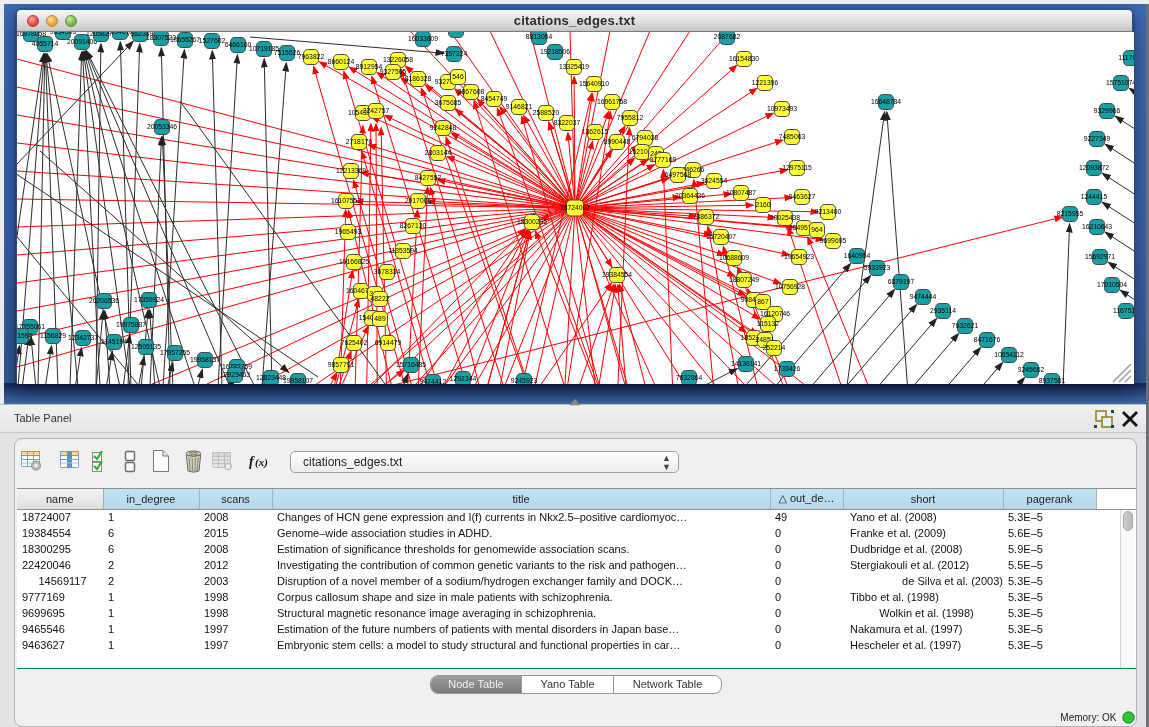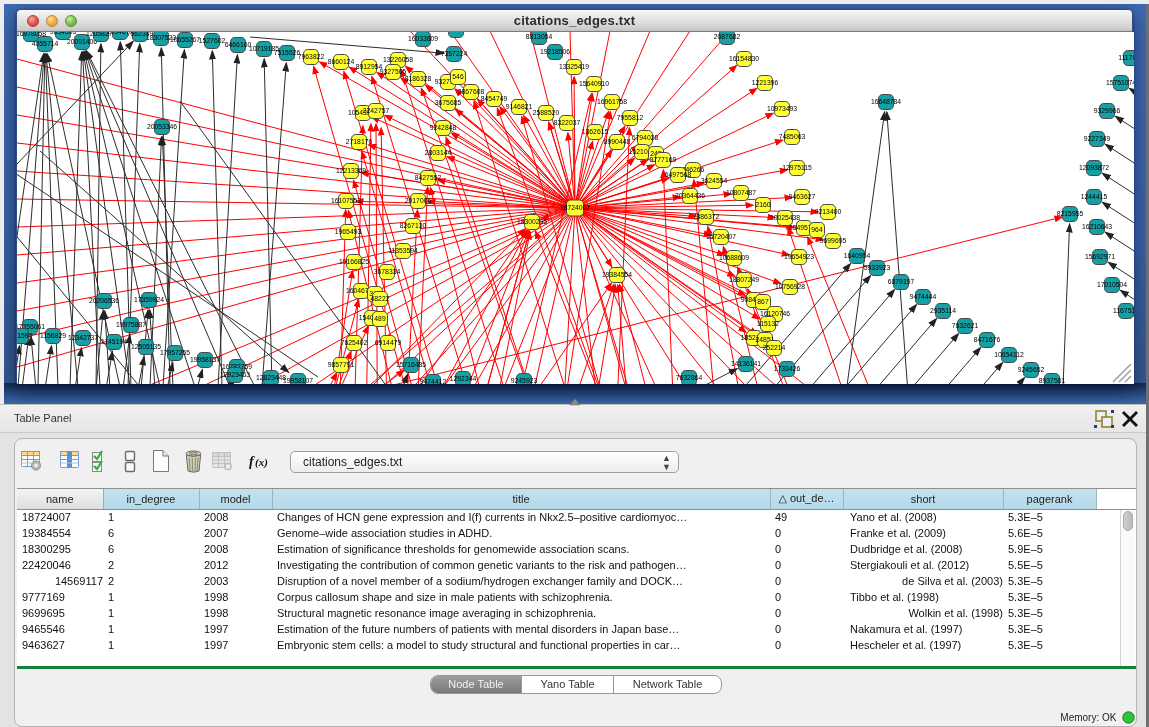--- a/index.html
+++ b/index.html
@@ -9,21 +9,21 @@
 #title {position:absolute;left:0;top:3px;width:100%;text-align:center;font-size:13px;font-weight:600;color:#2c2c2c;letter-spacing:.2px}
 .tl {position:absolute;top:5px;width:12px;height:12px;border-radius:50%;}
 #canvas {position:absolute;left:0;top:22px;width:1117px;height:352px;background:#fff;overflow:hidden}
 #panel {position:absolute;left:0;top:404px;width:1149px;height:323px;background:#e3e3e3}
 #phead {position:absolute;left:0;top:0;width:1149px;height:29px;background:linear-gradient(180deg,#f0f0f0,#e6e6e6);border-top:1px solid #bdbdbd;border-bottom:1px solid #c9c9c9}
 #phead span {position:absolute;left:14px;top:7px;font-size:11px;color:#333}
 #inner {position:absolute;left:14px;top:34px;width:1123px;height:289px;background:#f0f0f0;border:1px solid #b4b4b4;border-radius:8px}
 #toolbar {position:absolute;left:0;top:0;width:100%;height:44px}
 .dd {position:absolute;left:275px;top:12px;width:389px;height:22px;background:linear-gradient(180deg,#ffffff,#ededed);border:1px solid #9e9e9e;border-radius:5px;font-size:12px;color:#222;line-height:20px;padding-left:12px}
 .dd .arr {position:absolute;right:7px;top:2px;font-size:9px;color:#444;line-height:9px;text-align:center}
-#tablewrap {position:absolute;left:2px;top:49px;width:1119px;height:181px;background:#fff;border-top:1px solid #8f8f8f;border-bottom:3px solid #15803d;overflow:hidden}
+#tablewrap {position:absolute;left:2px;top:49px;width:1119px;height:181px;background:#fff;border-top:1px solid #8f8f8f;border-bottom:1px solid #15803d;overflow:hidden}
 table {border-collapse:collapse;table-layout:fixed;font-size:11px;color:#111}
 thead td {height:20px;background:linear-gradient(180deg,#c3e2ef,#b4d9e9);border-right:1px solid #9fb6bf;border-bottom:1px solid #8f8f8f;text-align:center;font-size:11px;color:#222;overflow:hidden;white-space:nowrap}
 thead td.first {background:linear-gradient(180deg,#f4f4f4,#dedede);border-right:1px solid #a9a9a9}
 tbody td {height:16px;padding:0 0 0 5px;overflow:hidden;white-space:nowrap}
 #vscroll {position:absolute;right:1px;top:21px;width:15px;height:160px;background:#fafafa;border-left:1px solid #d5d5d5}
 #vthumb {position:absolute;left:2px;top:1px;width:10px;height:20px;background:linear-gradient(90deg,#cfcfcf,#b8b8b8);border-radius:5px;border:1px solid #ababab}
 #tabs {position:absolute;left:415px;top:236px;height:19px;display:flex;border:1px solid #989898;border-radius:8px;overflow:hidden;background:#fff}
 .tab {font-size:11px;color:#333;line-height:17px;text-align:center}
 .tab.sel {background:linear-gradient(180deg,#9d9d9d,#787878);color:#f2f2f2}
 .tab + .tab {border-left:1px solid #989898}
@@ -656,42 +656,42 @@
           <text x="7" y="17" font-size="11" font-style="italic" font-weight="700" font-family="Liberation Serif,serif" fill="#111">(x)</text>
         </svg>
       </div>
     <div class="dd">citations_edges.txt<span class="arr">▲<br>▼</span></div>
     <div id="tablewrap">
       <table>
         <thead>
             <tr>
           <td class="first" style="width:86px">name</td>
           <td style="width:96px">in_degree</td>
-          <td style="width:73px">model</td>
+          <td style="width:73px">scans</td>
           <td style="width:498px">title</td>
           <td style="width:73px">△ out_de…</td>
           <td style="width:160px">short</td>
           <td style="width:93px">pagerank</td>
           <td style="width:40px;background:#fff;border-right:none"></td>
         </tr>
           </thead>
         <tbody>
 <tr>
               <td style="width:86px;text-align:left;padding-left:5px">18724007</td>
               <td style="width:96px;text-align:left;padding-left:5px">1</td>
               <td style="width:73px;text-align:left;padding-left:5px">2008</td>
               <td style="width:498px;text-align:left;padding-left:5px">Changes of HCN gene expression and I(f) currents in Nkx2.5–positive cardiomyoc…</td>
               <td style="width:73px;text-align:left;padding-left:5px">49</td>
               <td style="width:160px;text-align:left;padding-left:7px">Yano et al. (2008)</td>
               <td style="width:93px;text-align:left;padding-left:5px">5.3E–5</td>
             </tr>
 <tr>
               <td style="width:86px;text-align:left;padding-left:5px">19384554</td>
               <td style="width:96px;text-align:left;padding-left:5px">6</td>
-              <td style="width:73px;text-align:left;padding-left:5px">2007</td>
+              <td style="width:73px;text-align:left;padding-left:5px">2015</td>
               <td style="width:498px;text-align:left;padding-left:5px">Genome–wide association studies in ADHD.</td>
               <td style="width:73px;text-align:left;padding-left:5px">0</td>
               <td style="width:160px;text-align:left;padding-left:7px">Franke et al. (2009)</td>
               <td style="width:93px;text-align:left;padding-left:5px">5.6E–5</td>
             </tr>
 <tr>
               <td style="width:86px;text-align:left;padding-left:5px">18300295</td>
               <td style="width:96px;text-align:left;padding-left:5px">6</td>
               <td style="width:73px;text-align:left;padding-left:5px">2008</td>
               <td style="width:498px;text-align:left;padding-left:5px">Estimation of significance thresholds for genomewide association scans.</td>
@@ -702,21 +702,21 @@
 <tr>
               <td style="width:86px;text-align:left;padding-left:5px">22420046</td>
               <td style="width:96px;text-align:left;padding-left:5px">2</td>
               <td style="width:73px;text-align:left;padding-left:5px">2012</td>
               <td style="width:498px;text-align:left;padding-left:5px">Investigating the contribution of common genetic variants to the risk and pathogen…</td>
               <td style="width:73px;text-align:left;padding-left:5px">0</td>
               <td style="width:160px;text-align:left;padding-left:7px">Stergiakouli et al. (2012)</td>
               <td style="width:93px;text-align:left;padding-left:5px">5.5E–5</td>
             </tr>
 <tr>
-              <td style="width:86px;text-align:right;padding-left:5px">14569117</td>
+              <td style="width:86px;text-align:center;padding-left:5px">14569117</td>
               <td style="width:96px;text-align:left;padding-left:5px">2</td>
               <td style="width:73px;text-align:left;padding-left:5px">2003</td>
               <td style="width:498px;text-align:left;padding-left:5px">Disruption of a novel member of a sodium/hydrogen exchanger family and DOCK…</td>
               <td style="width:73px;text-align:left;padding-left:5px">0</td>
               <td style="width:160px;text-align:right;padding-left:7px">de Silva et al. (2003)</td>
               <td style="width:93px;text-align:left;padding-left:5px">5.3E–5</td>
             </tr>
 <tr>
               <td style="width:86px;text-align:left;padding-left:5px">9777169</td>
               <td style="width:96px;text-align:left;padding-left:5px">1</td>
@@ -725,21 +725,21 @@
               <td style="width:73px;text-align:left;padding-left:5px">0</td>
               <td style="width:160px;text-align:left;padding-left:7px">Tibbo et al. (1998)</td>
               <td style="width:93px;text-align:left;padding-left:5px">5.3E–5</td>
             </tr>
 <tr>
               <td style="width:86px;text-align:left;padding-left:5px">9699695</td>
               <td style="width:96px;text-align:left;padding-left:5px">1</td>
               <td style="width:73px;text-align:left;padding-left:5px">1998</td>
               <td style="width:498px;text-align:left;padding-left:5px">Structural magnetic resonance image averaging in schizophrenia.</td>
               <td style="width:73px;text-align:left;padding-left:5px">0</td>
-              <td style="width:160px;text-align:right;padding-left:7px">Wolkin et al. (1998)</td>
+              <td style="width:160px;text-align:center;padding-left:7px">Wolkin et al. (1998)</td>
               <td style="width:93px;text-align:left;padding-left:5px">5.3E–5</td>
             </tr>
 <tr>
               <td style="width:86px;text-align:left;padding-left:5px">9465546</td>
               <td style="width:96px;text-align:left;padding-left:5px">1</td>
               <td style="width:73px;text-align:left;padding-left:5px">1997</td>
               <td style="width:498px;text-align:left;padding-left:5px">Estimation of the future numbers of patients with mental disorders in Japan base…</td>
               <td style="width:73px;text-align:left;padding-left:5px">0</td>
               <td style="width:160px;text-align:left;padding-left:7px">Nakamura et al. (1997)</td>
               <td style="width:93px;text-align:left;padding-left:5px">5.3E–5</td>

